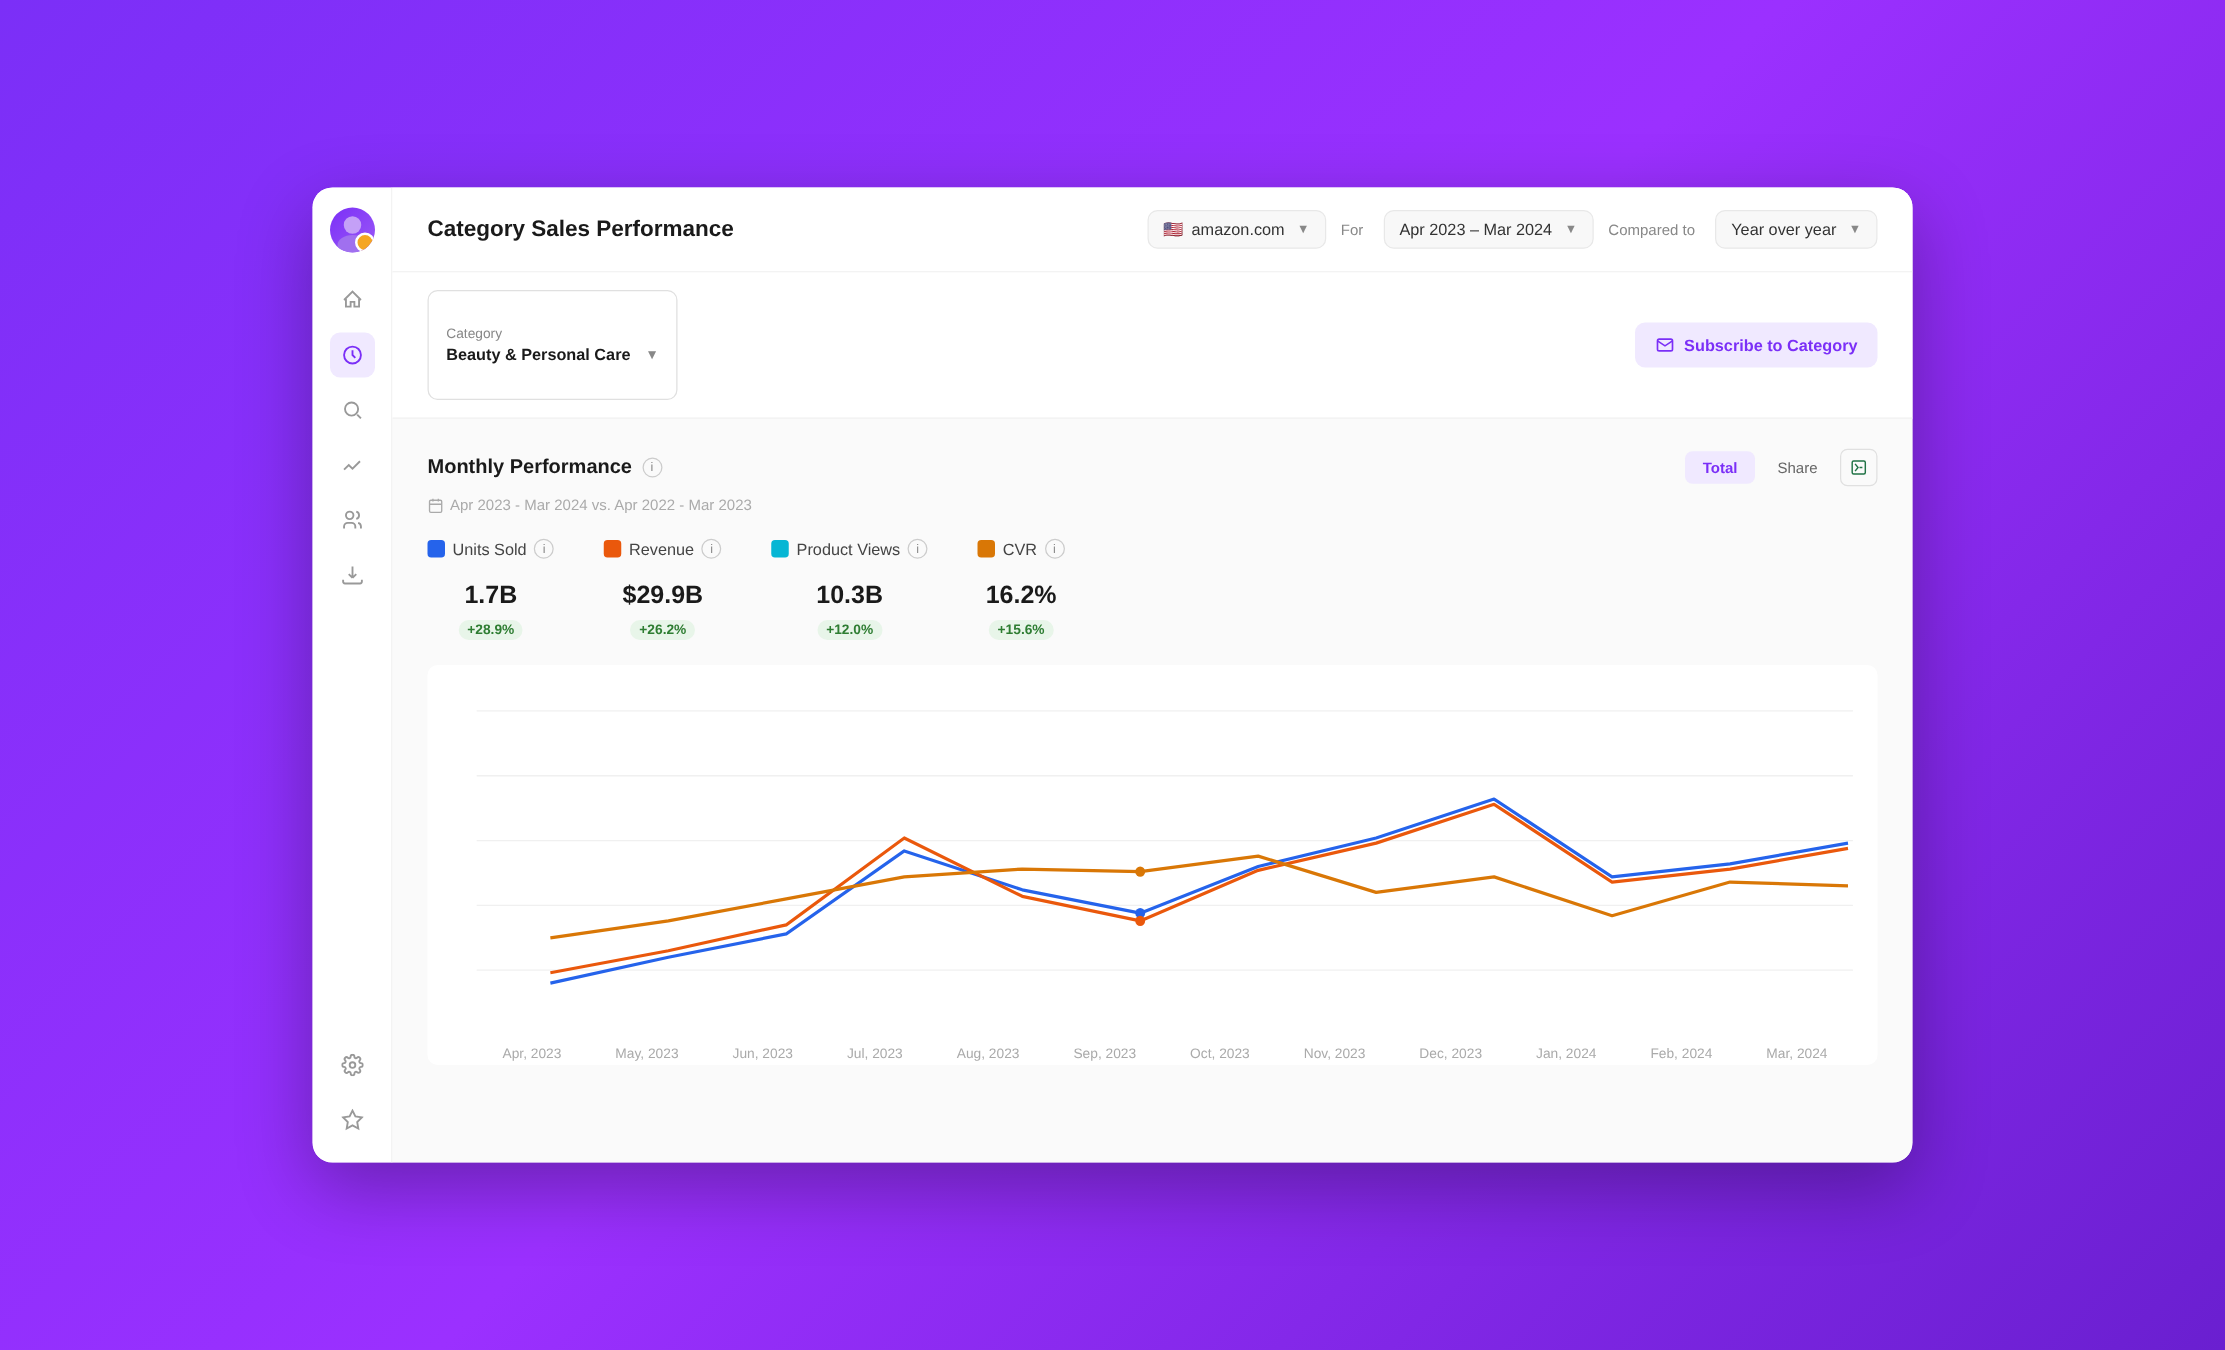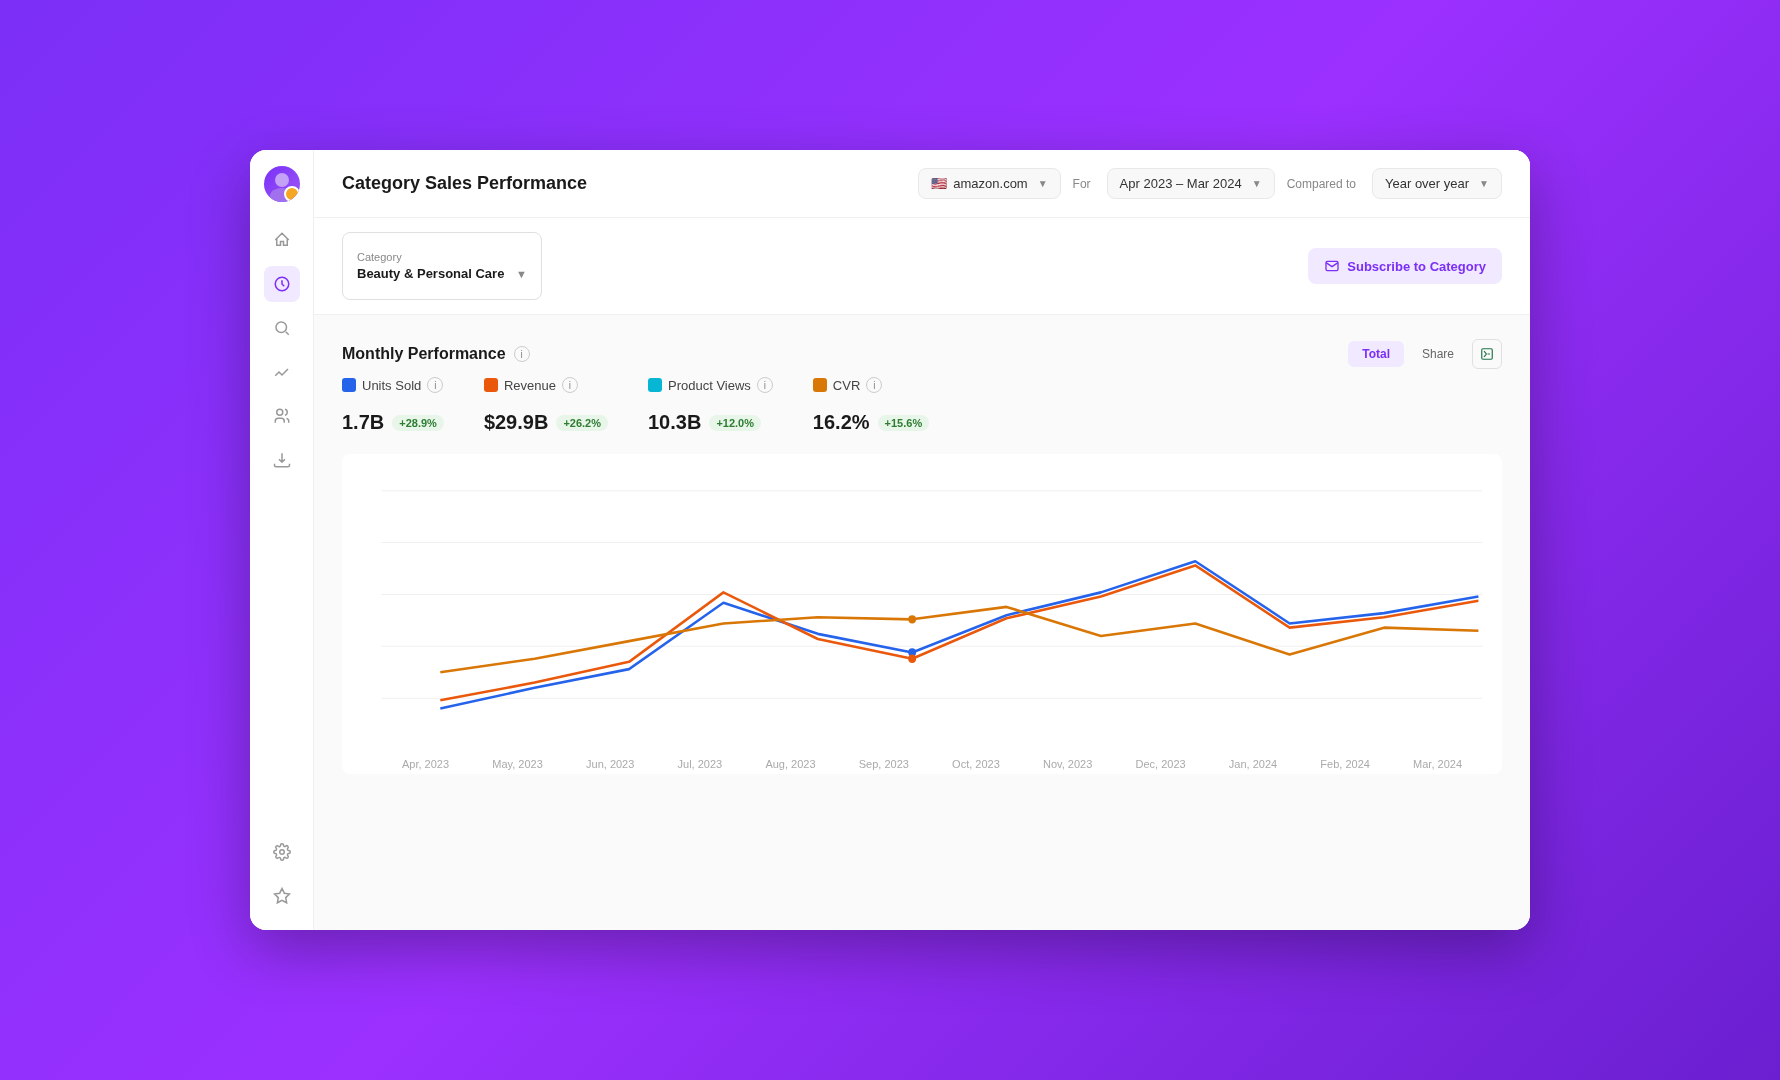--- a/index.html
+++ b/index.html
@@ -115,21 +115,21 @@
     .filter-bar {
       background: #fff;
       padding: 14px 28px;
       border-bottom: 1px solid #f0f0f0;
       display: flex;
       align-items: center;
     }
     .category-dropdown {
       border: 1px solid #e0e0e0;
       border-radius: 8px;
-      padding: 18px 14px;
+      padding: 28px 14px;
       cursor: pointer;
       background: #fff;
       min-width: 200px;
     }
     .category-label {
       font-size: 11px;
       color: #888;
       display: block;
       margin-bottom: 3px;
     }
@@ -253,20 +253,21 @@
       width: 14px;
       height: 14px;
       border-radius: 3px;
       display: inline-block;
       flex-shrink: 0;
     }
     .metric-value-row {
       display: flex;
       align-items: center;
       gap: 8px;
+      flex-direction: column;
     }
     .metric-value {
       font-size: 20px;
       font-weight: 700;
       color: #1a1a1a;
     }
     .metric-badge {
       font-size: 11px;
       font-weight: 600;
       padding: 2px 7px;
@@ -429,20 +430,29 @@
           <button class="view-tab">Share</button>
           <div class="excel-icon">
             <svg width="14" height="14" viewBox="0 0 24 24" fill="none" stroke="#217346" stroke-width="2">
                 <rect x="3" y="3" width="18" height="18" rx="2"></rect>
                 <path d="M7 7l4 5-4 5M13 12h4"></path>
               </svg>
           </div>
         </div>
       </div>
 
+      <div class="section-subtitle">
+        <svg width="13" height="13" viewBox="0 0 24 24" fill="none" stroke="#aaa" stroke-width="2">
+            <rect x="3" y="4" width="18" height="18" rx="2"></rect>
+            <line x1="16" y1="2" x2="16" y2="6"></line>
+            <line x1="8" y1="2" x2="8" y2="6"></line>
+            <line x1="3" y1="10" x2="21" y2="10"></line>
+          </svg>
+        <span>Apr 2023 - Mar 2024 vs. Apr 2022 - Mar 2023</span>
+      </div>
 
       <div class="metrics-row">
         <div class="metric-item">
           <div class="metric-label-row">
             <span class="metric-checkbox" style="background:#2563eb;"></span>
             <span>Units Sold</span>
             <span class="info-icon">i</span>
           </div>
           <div class="metric-value-row">
             <span class="metric-value">1.7B</span>

